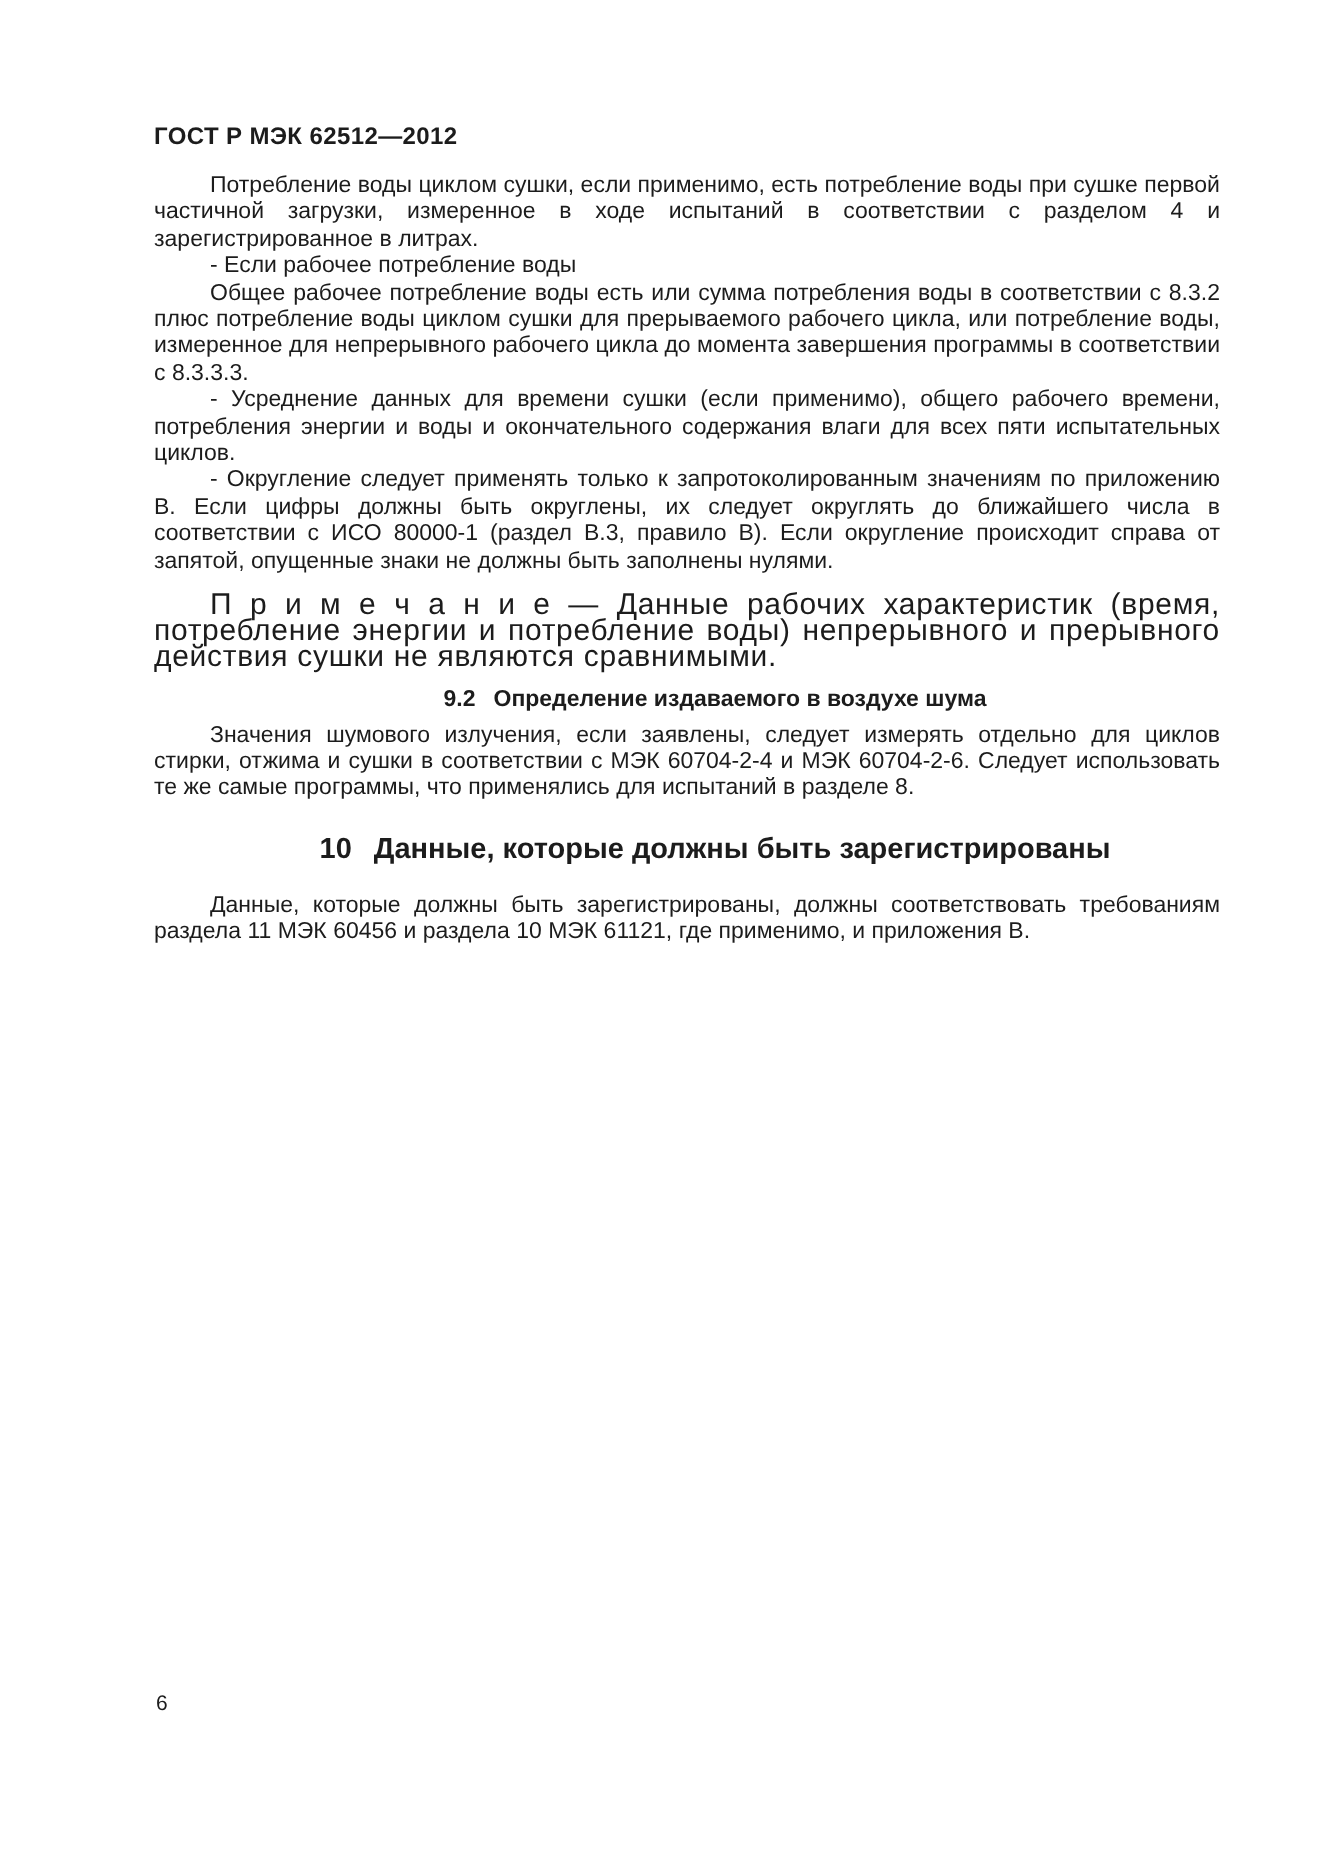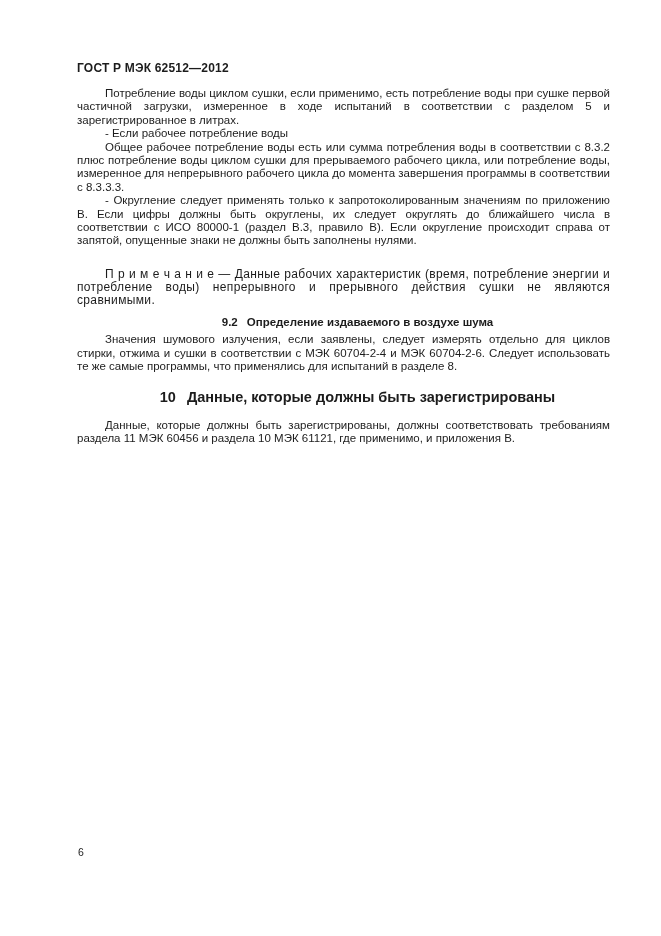--- a/index.html
+++ b/index.html
@@ -24,24 +24,24 @@
   }
   .content p, .content .heading {
     font-size: 11.5px;
     line-height: 13.4px;
     text-align: justify;
     text-indent: 28px;
   }
   .content p.para { margin: 0; }
   .content p .b { font-weight: normal; }
   .content p.note {
-    font-size: 12px;
+    font-size: 15px;
     line-height: 13px;
     letter-spacing: 0.35px;
-    margin: 20px 0 9px 0;
+    margin: 8px 0 9px 0;
   }
   .content .heading { font-weight: bold; text-align: center; }
   .content .heading .heading-number { margin-right: 9px; }
   .content .h2 { margin: 3px 0 4px 0; }
   .content .h1 {
     font-size: 14.5px;
     line-height: 17px;
     margin: 15px 0 13px 0;
   }
   .content .h1 .heading-number { margin-right: 11px; }
@@ -51,23 +51,24 @@
     font-size: 10.5px;
   }
 </style>
 </head>
 <body>
 
 <div class="page">
   <div class="page-header">ГОСТ Р МЭК 62512—2012</div>
 
   <div class="content">
-      <p class="para"><span>Потребление воды </span><span class="b">циклом сушки</span><span>, если применимо, есть потребление воды при сушке первой частичной загрузки, измеренное в ходе испытаний в соответствии с разделом 5 и зарегистрированное в литрах.</span></p>
+      <p class="para"><span>Потребление воды </span><span class="b">циклом сушки</span><span>, если применимо, есть потребление воды при сушке первой частичной загрузки, измеренное в ходе испытаний в соответствии с разделом 4 и зарегистрированное в литрах.</span></p>
       <p class="para"><span>- Если рабочее потребление воды</span></p>
       <p class="para"><span>Общее рабочее потребление воды есть или сумма потребления воды в соответствии с 8.3.2 плюс потребление воды </span><span class="b">циклом сушки</span><span> для </span><span class="b">прерываемого рабочего цикла</span><span>, или потребление воды, измеренное для </span><span class="b">непрерывного рабочего цикла</span><span> до момента завершения программы в соответствии с 8.3.3.3.</span></p>
+      <p class="para"><span>- Усреднение данных для времени сушки (если применимо), общего рабочего времени, потребления энергии и воды и окончательного содержания влаги для всех пяти испытательных циклов.</span></p>
       <p class="para"><span>- Округление следует применять только к запротоколированным значениям по приложению В. Если цифры должны быть округлены, их следует округлять до ближайшего числа в соответствии с ИСО 80000-1 (раздел В.3, правило В). Если округление происходит справа от запятой, опущенные знаки не должны быть заполнены нулями.</span></p>
       <p class="note"><span>П р и м е ч а н и е — Данные рабочих характеристик (время, потребление энергии и потребление воды) непрерывного и прерывного действия сушки не являются сравнимыми.</span></p>
       <div class="heading h2"><span class="heading-number">9.2</span><span>Определение издаваемого в воздухе шума</span></div>
       <p class="para"><span>Значения шумового излучения, если заявлены, следует измерять отдельно для </span><span class="b">циклов стирки</span><span>, отжима и </span><span class="b">сушки</span><span> в соответствии с МЭК 60704-2-4 и МЭК 60704-2-6. Следует использовать те же самые программы, что применялись для испытаний в разделе 8.</span></p>
       <div class="heading h1"><span class="heading-number">10</span><span>Данные, которые должны быть зарегистрированы</span></div>
       <p class="para"><span>Данные, которые должны быть зарегистрированы, должны соответствовать требованиям раздела 11 МЭК 60456 и раздела 10 МЭК 61121, где применимо, и приложения В.</span></p>
     </div>
 
   <div class="page-number">6</div>
 </div>

